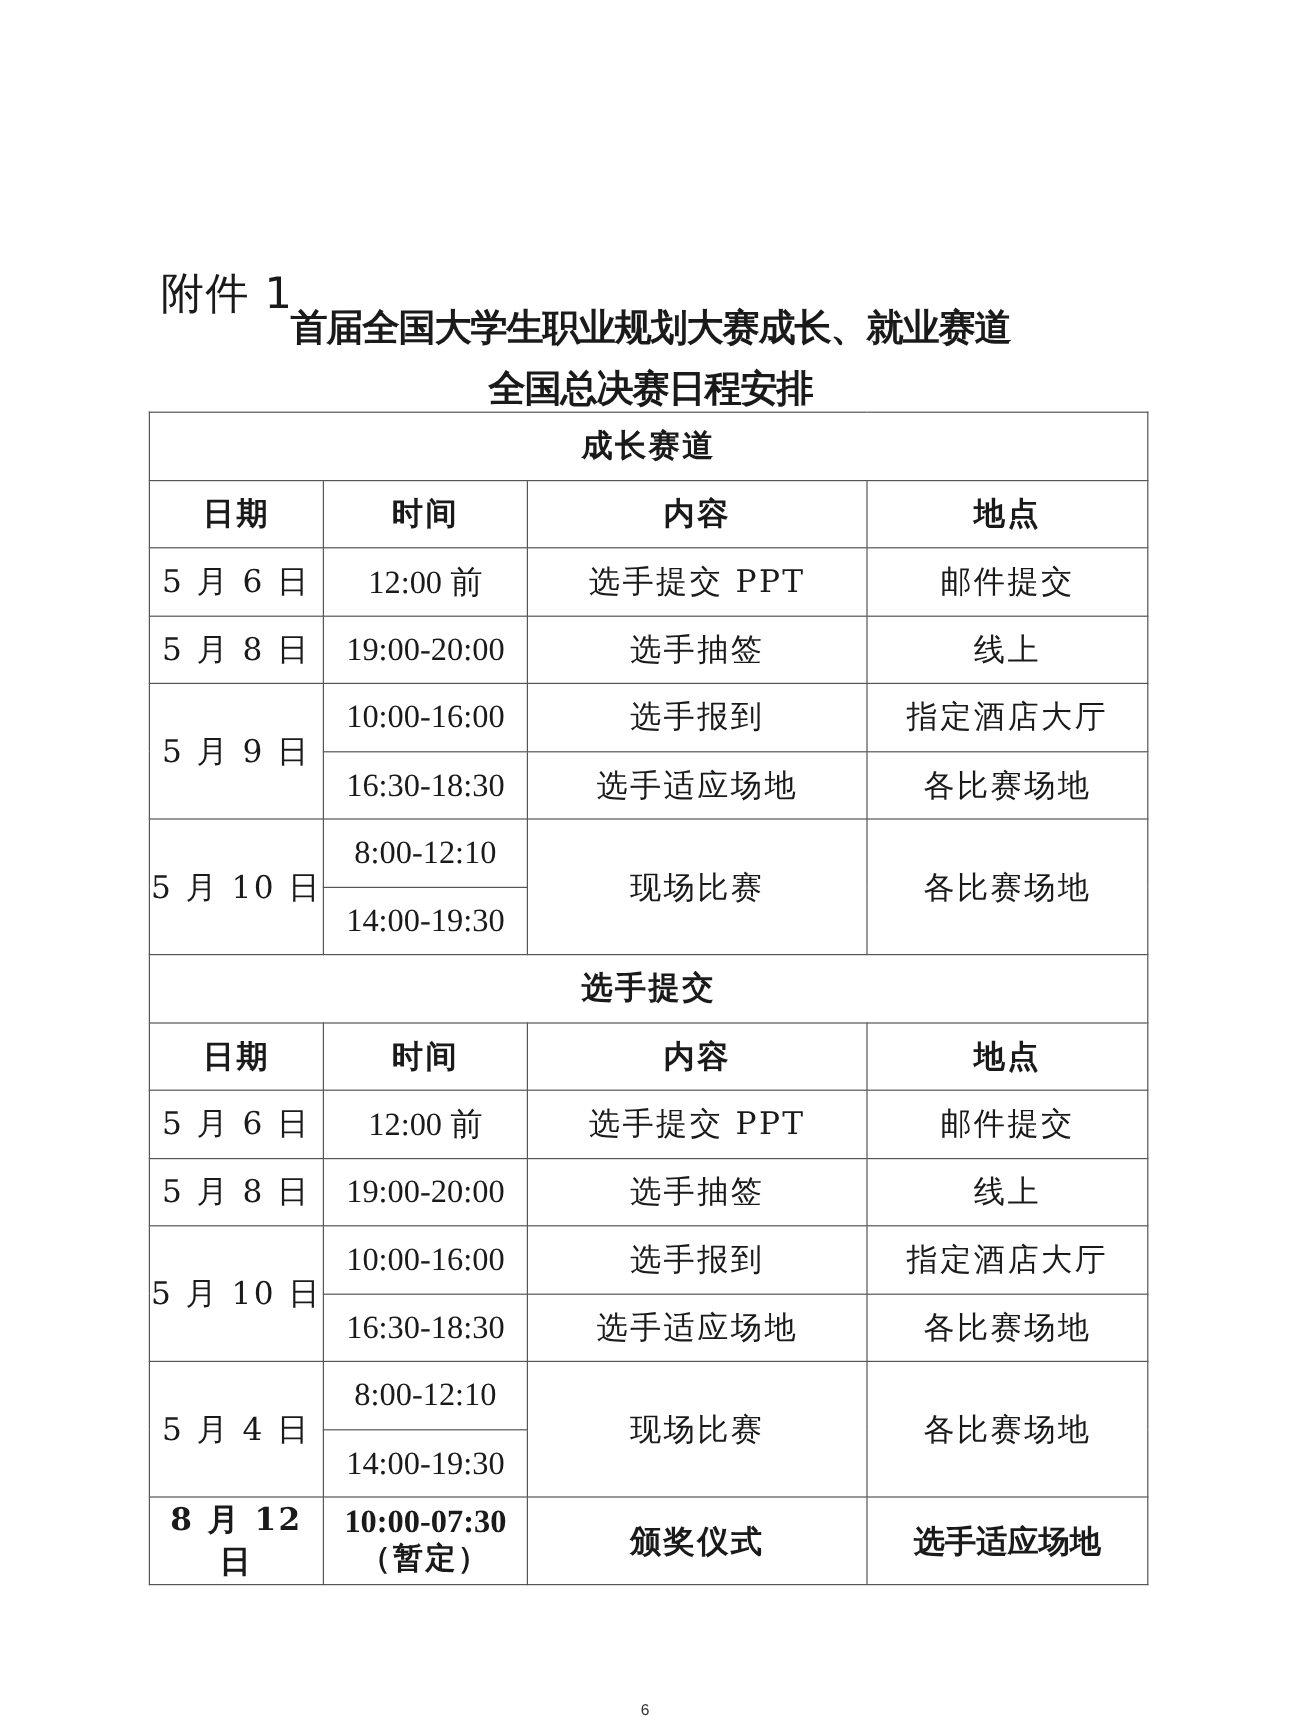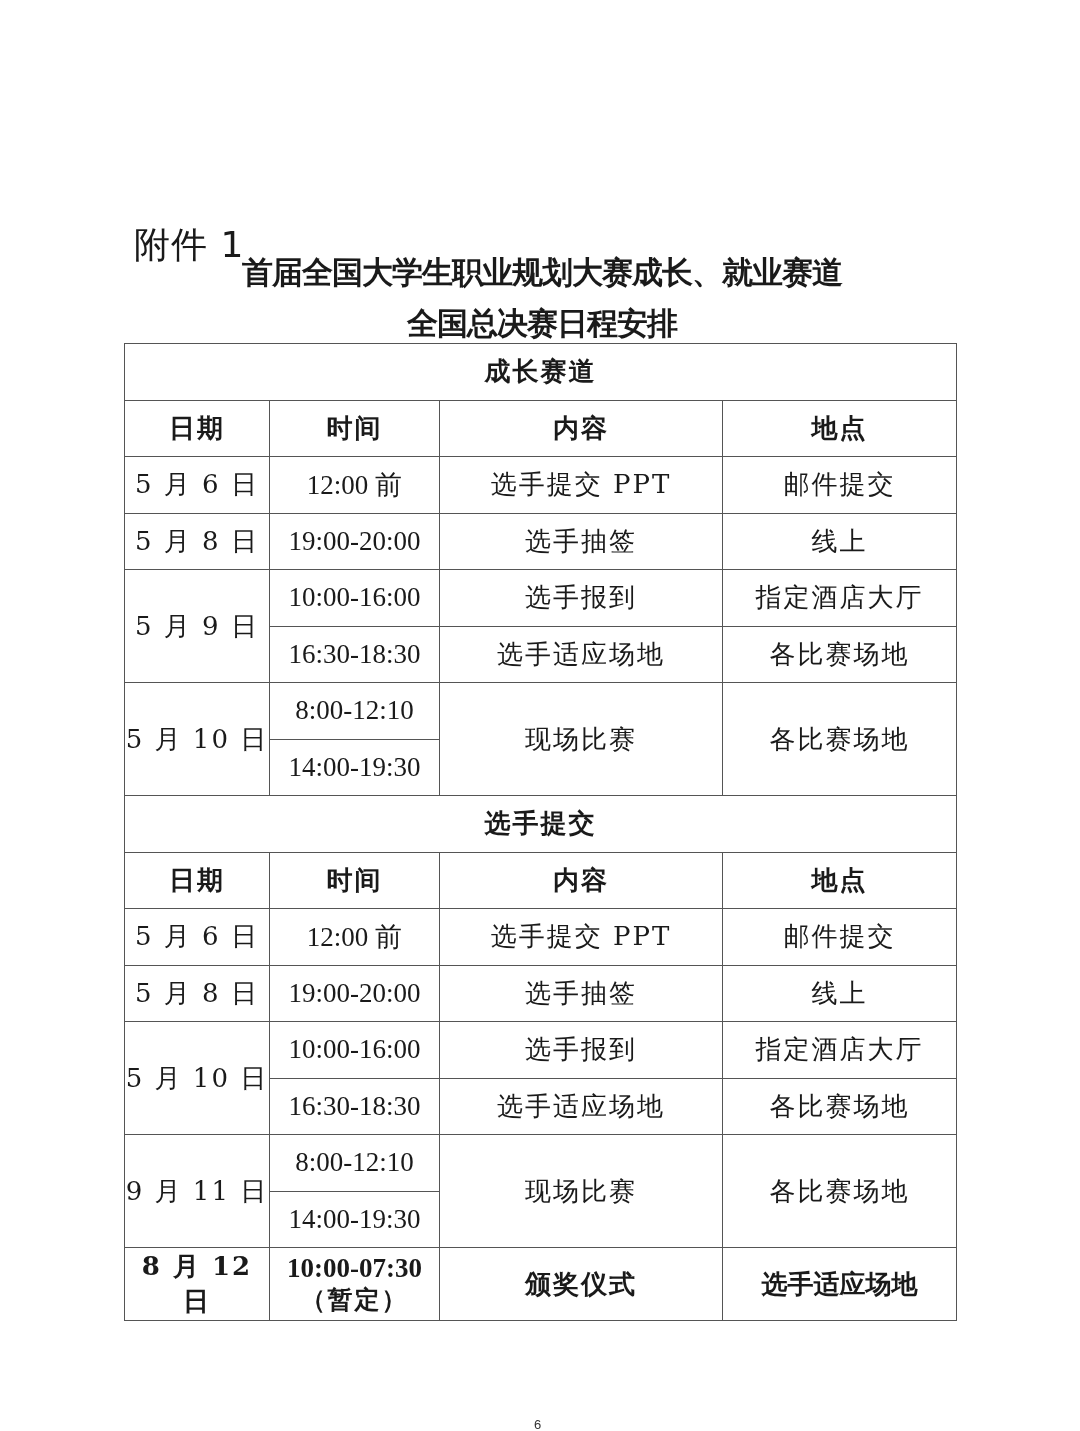--- a/index.html
+++ b/index.html
@@ -107,21 +107,21 @@
       <td class="time">10:00-16:00</td>
       <td>选手报到</td>
       <td>指定酒店大厅</td>
     </tr>
     <tr>
       <td class="time">16:30-18:30</td>
       <td>选手适应场地</td>
       <td>各比赛场地</td>
     </tr>
     <tr>
-      <td rowspan="2">9 月 11 日</td>
+      <td rowspan="2">5 月 4 日</td>
       <td class="time">8:00-12:10</td>
       <td rowspan="2">现场比赛</td>
       <td rowspan="2">各比赛场地</td>
     </tr>
     <tr>
       <td class="time">14:00-19:30</td>
     </tr>
 
     <tr class="bold" style="height:73px">
       <td style="height:70px">8 月 12 日</td>

